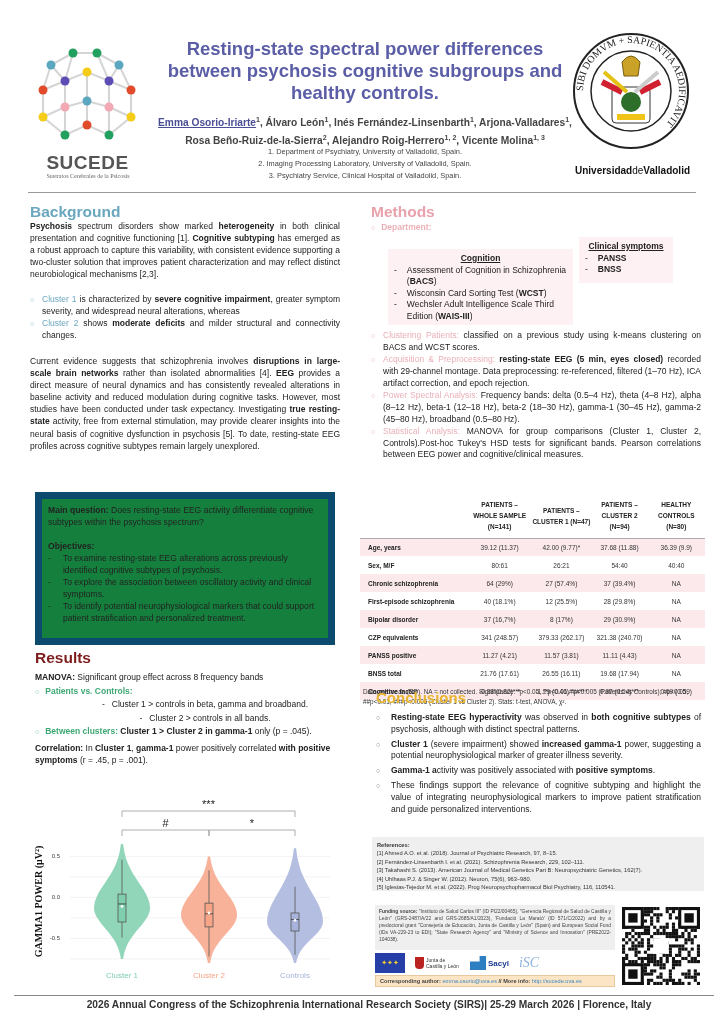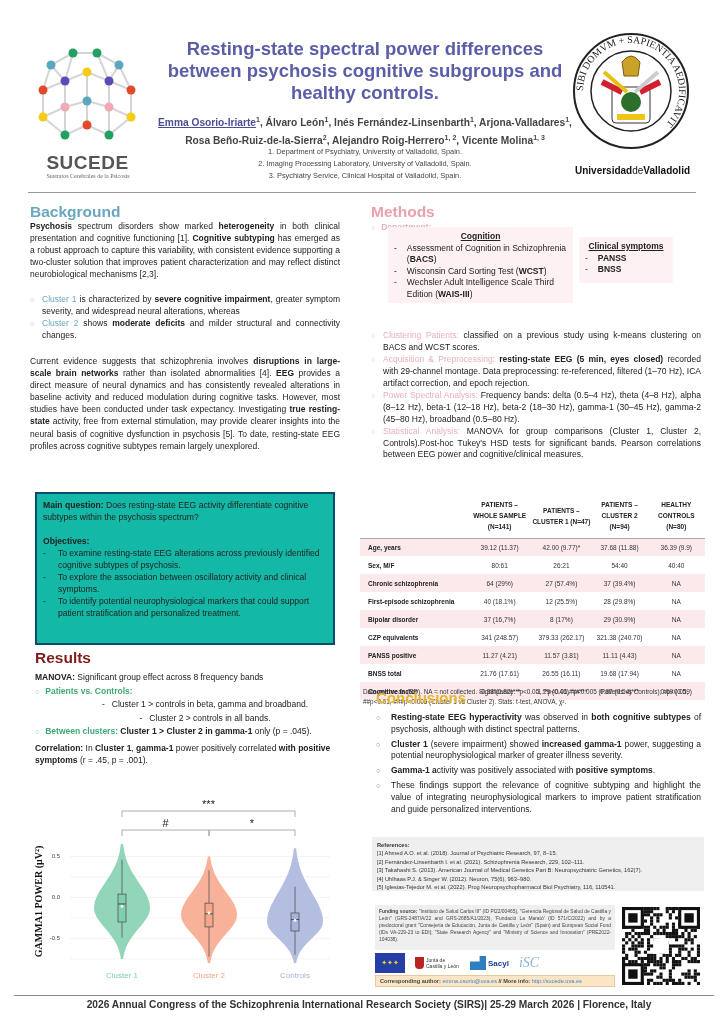--- a/index.html
+++ b/index.html
@@ -26,29 +26,29 @@
   .txt { font-size: 8.5px; line-height: 12.1px; text-align: justify; color: #222; }
   .bg-p1 { left: 30px; top: 220px; width: 310px; }
   .bul { display: flex; gap: 6px; }
   .bul .o { color: #7fb3c7; font-size: 7px; width: 6px; flex: 0 0 auto; padding-top: 1px; }
   .bg-list { left: 30px; top: 293px; width: 310px; }
   .bg-p2 { left: 30px; top: 355px; width: 310px; }
   
   .m-head { left: 371px; top: 203px; color: #e9a2ac; }
   .m-ass { left: 371px; top: 222px; font-size: 8.5px; font-weight: bold; color: #eab0b8; }
   .pinkbox { background: #fdf1f3; }
-  .cog-box { left: 388px; top: 227px; width: 185px; height: 76px; padding: 4px 6px; font-size: 8.5px; line-height: 11.5px; }
+  .cog-box { left: 388px; top: 249px; width: 185px; height: 76px; padding: 4px 6px; font-size: 8.5px; line-height: 11.5px; }
   .cog-box .hd, .clin-box .hd { text-align: center; font-weight: bold; text-decoration: underline; }
   .dash { display: flex; gap: 10px; }
   .clin-box { left: 579px; top: 237px; width: 94px; height: 46px; padding: 4px 6px; font-size: 8.5px; line-height: 11.5px; }
   .m-list { left: 371px; top: 330px; width: 330px; font-size: 8.5px; line-height: 11.8px; text-align: justify; }
   .m-list .item { display: flex; gap: 6px; margin-bottom: 0.5px; }
   .m-list .o { color: #eab0b8; font-size: 7px; width: 6px; flex: 0 0 auto; }
   
-  .qbox { left: 35px; top: 492px; width: 300px; height: 153px; background: #14b8a6; border: 2px solid #0c4a6e; padding: 5px 6px; font-size: 8.6px; line-height: 12px; }
+  .qbox { left: 35px; top: 492px; width: 300px; height: 153px; background: #15803d; border: 7px solid #0c4a6e; padding: 5px 6px; font-size: 8.6px; line-height: 12px; }
   .qbox .dash { gap: 12px; }
   
   .r-head { left: 35px; top: 649px; color: #7f1d1d; }
   .r-body { left: 35px; top: 671px; width: 310px; font-size: 8.5px; line-height: 13.5px; }
   .r-green { color: #3fa874; font-weight: bold; margin-top: 40px; }
   .r-o { color: #7fc7a0; font-size: 7px; margin-right: 6px; }
   .r-sub { padding-left: 30px; text-align: center; }
   .r-corr { left: 35px; top: 742px; width: 305px; font-size: 8.5px; line-height: 12px; }
   
   .chart { left: 30px; top: 785px; width: 310px; height: 200px; }

